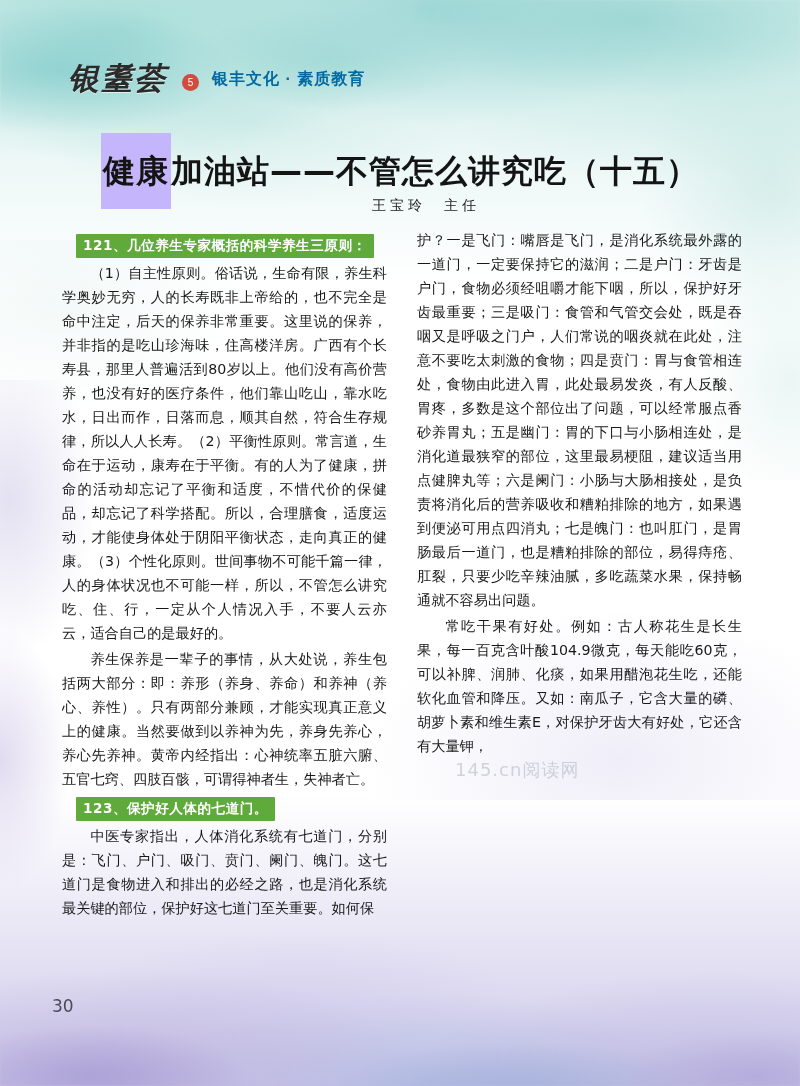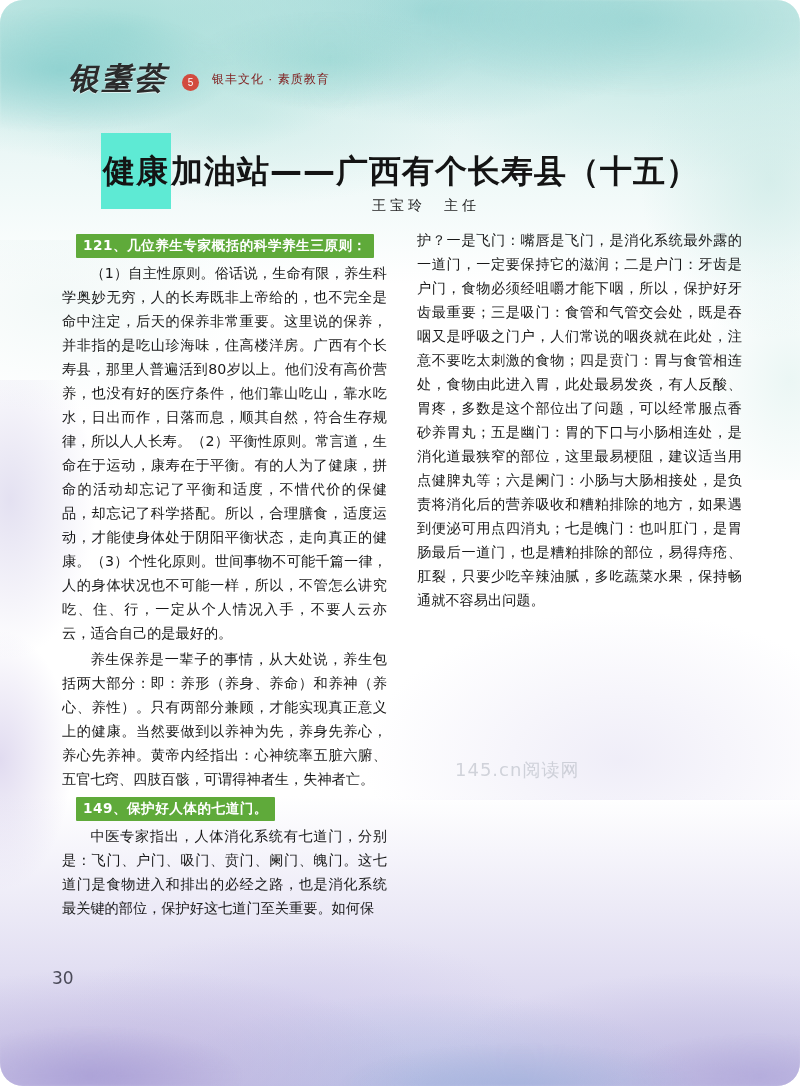--- a/index.html
+++ b/index.html
@@ -16,21 +16,20 @@
   }
 
   
   .page {
     position: absolute;
     inset: 0;
     width: 800px;
     height: 1086px;
     overflow: hidden;
     background: #ffffff;
-    border-radius: 23px;
   }
   .bg-top {
     position: absolute;
     left: 0; top: 0;
     width: 800px; height: 300px;
     background:
       radial-gradient(ellipse 420px 190px at 120px 30px, rgba(150,215,210,0.75), rgba(150,215,210,0) 70%),
       radial-gradient(ellipse 360px 160px at 430px 10px, rgba(120,200,200,0.55), rgba(120,200,200,0) 72%),
       radial-gradient(ellipse 500px 200px at 700px 40px, rgba(175,225,220,0.6), rgba(175,225,220,0) 70%),
       radial-gradient(ellipse 300px 120px at 250px 120px, rgba(190,230,225,0.45), rgba(190,230,225,0) 72%),
@@ -127,44 +126,44 @@
     background: #d24b3e;
     color: #ffffff;
     font-size: 10px;
     line-height: 17px;
     text-align: center;
     margin: 0 5px 0 7px;
     position: relative;
     top: 3px;
   }
   .masthead-sub {
-    font-size: 12px;
-    font-weight: normal;
-    color: #7f1d1d;
+    font-size: 16px;
+    font-weight: bold;
+    color: #0369a1;
     letter-spacing: 1px;
   }
 
   
   .title-row {
     position: absolute;
     left: 0;
     top: 150px;
     width: 800px;
     text-align: center;
   }
   .title {
     display: inline-block;
     font-family: "DejaVu Sans", sans-serif;
     font-size: 32px;
     font-weight: bold;
     color: #141414;
     letter-spacing: 1px;
   }
   .title .hl {
-    background: #5eead4;
+    background: #c4b5fd;
     padding: 19px 2px;
     margin-top: 28px;
   }
   .byline {
     position: absolute;
     left: 0;
     top: 197px;
     width: 800px;
     text-align: center;
     font-size: 14px;
@@ -214,21 +213,21 @@
     padding: 1px 7px 2px 7px;
     letter-spacing: 0.5px;
     margin-left: 14px;
     border-radius: 1px;
   }
 
   
   .folio {
     position: absolute;
     left: 52px;
-    top: 968px;
+    top: 996px;
     font-family: "DejaVu Sans", sans-serif;
     font-size: 17px;
     color: #4a4a58;
   }
 </style>
 </head>
 <body>
 
 <div class="page">
 
@@ -240,36 +239,37 @@
   <div class="bg-bottom"></div>
   <div class="bg-bottom2"></div>
 
   <div class="masthead">
     <span class="masthead-logo">银耋荟</span>
     <span class="masthead-dot">5</span>
     <span class="masthead-sub">银丰文化 · 素质教育</span>
   </div>
 
   <div class="title-row">
-    <span class="title"><span class="hl">健康</span><span>加油站——广西有个长寿县（十五）</span></span>
+    <span class="title"><span class="hl">健康</span><span>加油站——不管怎么讲究吃（十五）</span></span>
   </div>
   <div class="byline">王宝玲　主任</div>
 
   <div class="columns">
     <div class="col" id="col-left">
         <div class="heading">
           <span class="heading-tag">121、几位养生专家概括的科学养生三原则：</span>
         </div>
         <p class="body">（1）自主性原则。俗话说，生命有限，养生科学奥妙无穷，人的长寿既非上帝给的，也不完全是命中注定，后天的保养非常重要。这里说的保养，并非指的是吃山珍海味，住高楼洋房。广西有个长寿县，那里人普遍活到80岁以上。他们没有高价营养，也没有好的医疗条件，他们靠山吃山，靠水吃水，日出而作，日落而息，顺其自然，符合生存规律，所以人人长寿。（2）平衡性原则。常言道，生命在于运动，康寿在于平衡。有的人为了健康，拼命的活动却忘记了平衡和适度，不惜代价的保健品，却忘记了科学搭配。所以，合理膳食，适度运动，才能使身体处于阴阳平衡状态，走向真正的健康。（3）个性化原则。世间事物不可能千篇一律，人的身体状况也不可能一样，所以，不管怎么讲究吃、住、行，一定从个人情况入手，不要人云亦云，适合自己的是最好的。</p>
         <p class="body">养生保养是一辈子的事情，从大处说，养生包括两大部分：即：养形（养身、养命）和养神（养心、养性）。只有两部分兼顾，才能实现真正意义上的健康。当然要做到以养神为先，养身先养心，养心先养神。黄帝内经指出：心神统率五脏六腑、五官七窍、四肢百骸，可谓得神者生，失神者亡。</p>
         <div class="heading">
-          <span class="heading-tag">149、保护好人体的七道门。</span>
+          <span class="heading-tag">123、保护好人体的七道门。</span>
         </div>
         <p class="body">中医专家指出，人体消化系统有七道门，分别是：飞门、户门、吸门、贲门、阑门、魄门。这七道门是食物进入和排出的必经之路，也是消化系统最关键的部位，保护好这七道门至关重要。如何保</p>
       </div>
     <div class="col" id="col-right">
         <p class="body noindent">护？一是飞门：嘴唇是飞门，是消化系统最外露的一道门，一定要保持它的滋润；二是户门：牙齿是户门，食物必须经咀嚼才能下咽，所以，保护好牙齿最重要；三是吸门：食管和气管交会处，既是吞咽又是呼吸之门户，人们常说的咽炎就在此处，注意不要吃太刺激的食物；四是贲门：胃与食管相连处，食物由此进入胃，此处最易发炎，有人反酸、胃疼，多数是这个部位出了问题，可以经常服点香砂养胃丸；五是幽门：胃的下口与小肠相连处，是消化道最狭窄的部位，这里最易梗阻，建议适当用点健脾丸等；六是阑门：小肠与大肠相接处，是负责将消化后的营养吸收和糟粕排除的地方，如果遇到便泌可用点四消丸；七是魄门：也叫肛门，是胃肠最后一道门，也是糟粕排除的部位，易得痔疮、肛裂，只要少吃辛辣油腻，多吃蔬菜水果，保持畅通就不容易出问题。</p>
+        <p class="body">常吃干果有好处。例如：古人称花生是长生果，每一百克含叶酸104.9微克，每天能吃60克，可以补脾、润肺、化痰，如果用醋泡花生吃，还能软化血管和降压。又如：南瓜子，它含大量的磷、胡萝卜素和维生素E，对保护牙齿大有好处，它还含有大量钾，</p>
       </div>
   </div>
 
   <div class="watermark">145.cn阅读网</div>
   <div class="folio">30</div>
 </div>
 
 </body></html>

